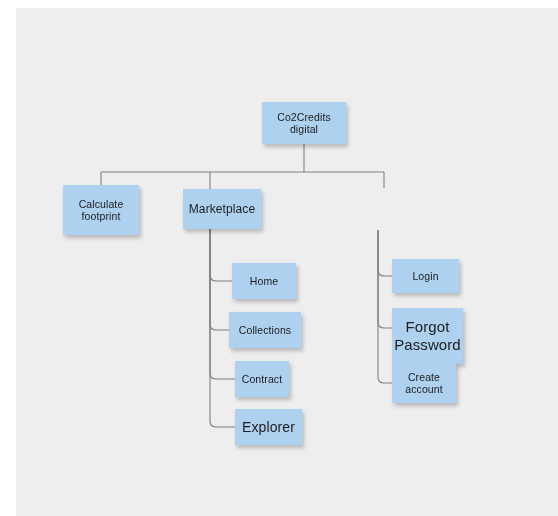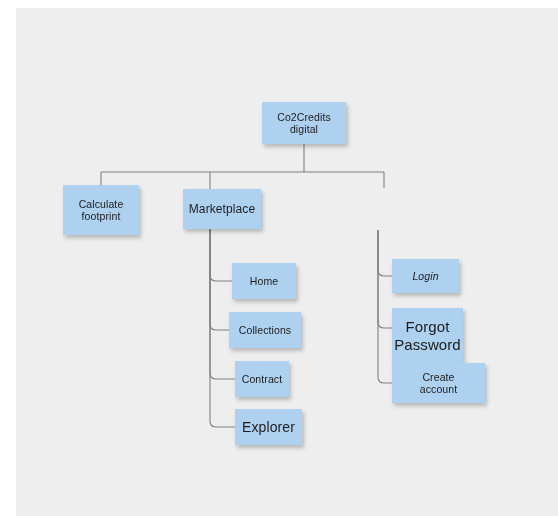--- a/index.html
+++ b/index.html
@@ -110,28 +110,28 @@
     </div>
 
     <div class="node" style="left:219px; top:353px; width:54px; height:36px; font-size:10.5px;">
       <span class="node-label">Contract</span>
     </div>
 
     <div class="node" style="left:219px; top:401px; width:67px; height:36px; font-size:14px;">
       <span class="node-label">Explorer</span>
     </div>
 
-    <div class="node" style="left:376px; top:251px; width:67px; height:34px; font-size:10.5px;font-style:italic;">
+    <div class="node" style="left:376px; top:251px; width:67px; height:34px; font-size:10.5px;">
       <span class="node-label">Login</span>
     </div>
 
     <div class="node" style="left:376px; top:300px; width:71px; height:56px; font-size:15px;align-items:center;">
       <span class="node-label">Forgot
 Password</span>
     </div>
 
-    <div class="node" style="left:376px; top:355px; width:93px; height:40px; font-size:10.5px;">
+    <div class="node" style="left:376px; top:355px; width:64px; height:40px; font-size:10.5px;">
       <span class="node-label">Create
 account</span>
     </div>
 
   </div>
 </div>
 
 </body></html>

